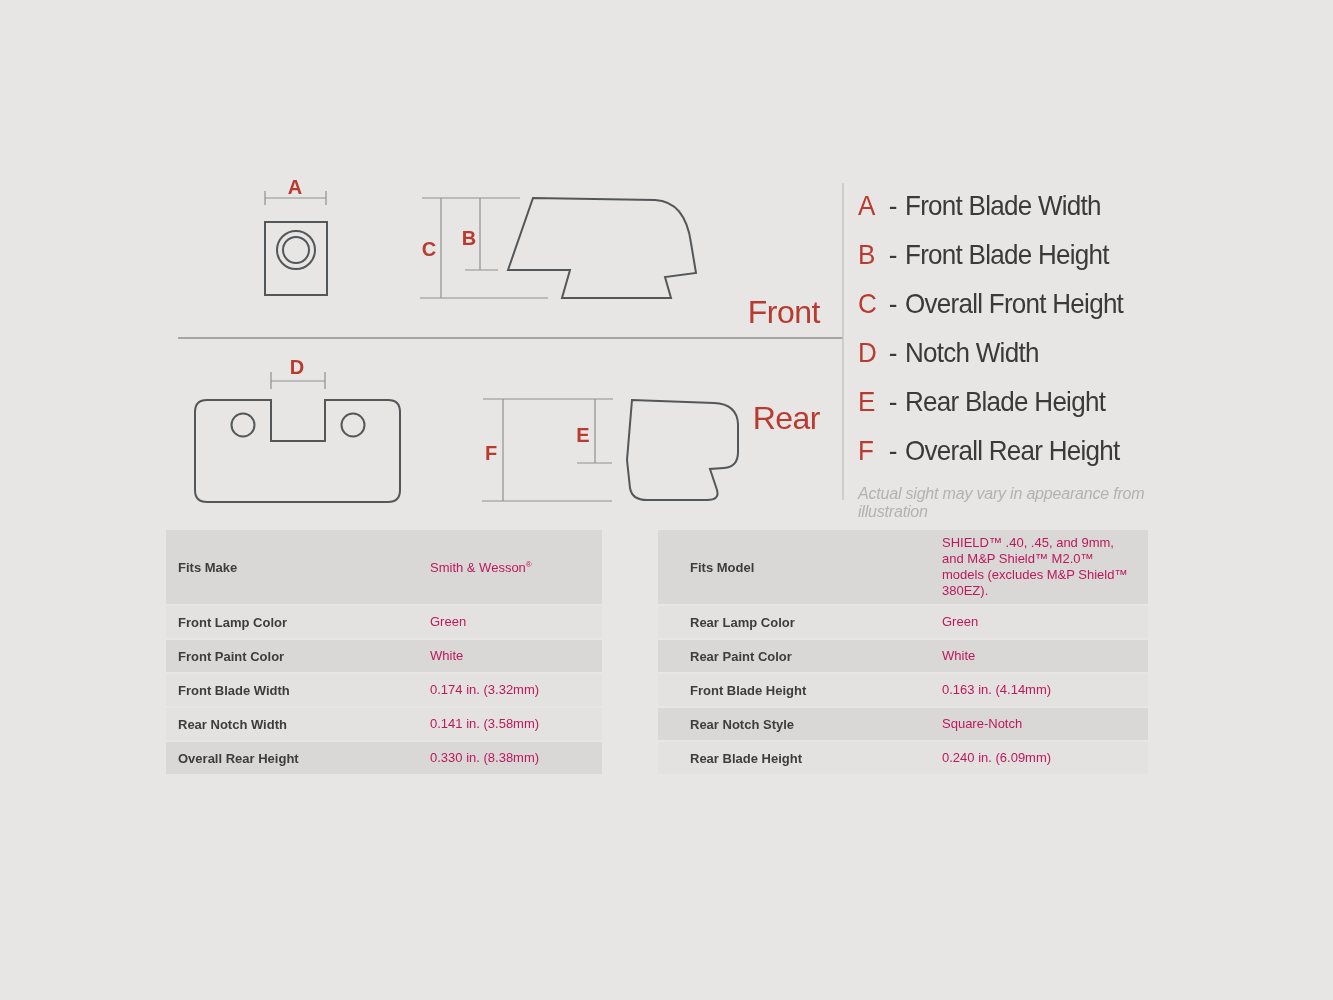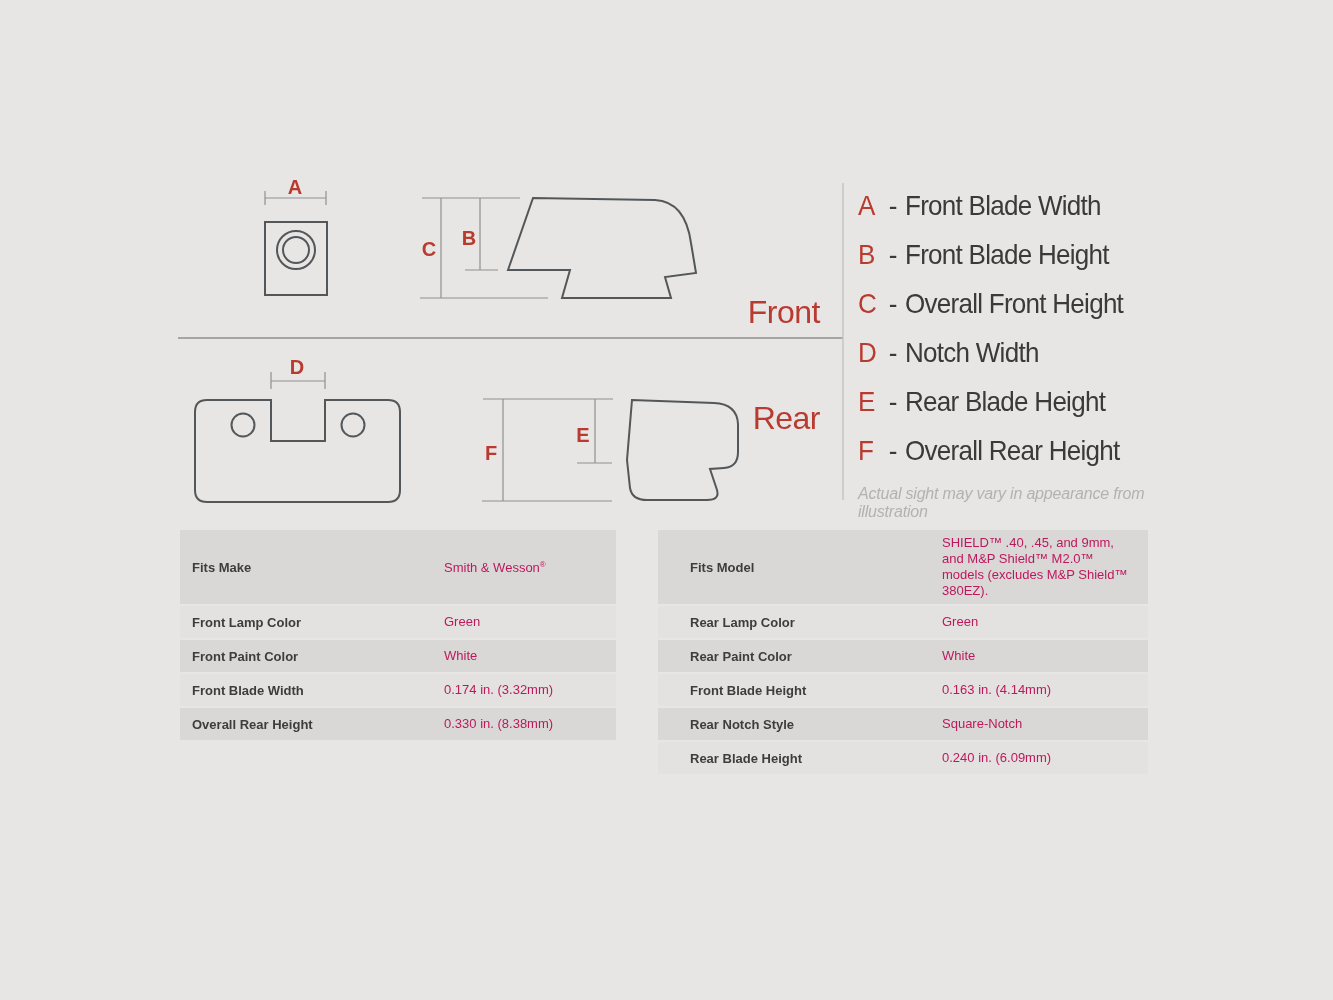--- a/index.html
+++ b/index.html
@@ -16,21 +16,21 @@
   
   .legend{position:absolute; left:858px; top:181px; width:320px;}
   .legend-item{display:flex; align-items:center; height:49px; font-size:28px;
     letter-spacing:-0.8px; color:#3a3a3a; transform:scaleX(0.93); transform-origin:left center;}
   .legend-letter{color:#b93b30; min-width:24px;}
   .legend-sep{margin:0 9px; color:#3a3a3a;}
   .disclaimer{margin-top:10px; font-size:16px; font-style:italic; color:#b3b2b1; letter-spacing:-0.2px;}
 
   
   .spec-table{position:absolute; top:530px;}
-  .table-left{left:180px; width:436px;}
+  .table-left{left:166px; width:436px;}
   .table-right{left:658px; width:490px;}
   .trow{display:flex; align-items:center; margin-bottom:2px; height:32px;}
   .trow.tall{height:74px;}
   .trow.dark{background:#d9d8d6;}
   .trow.light{background:#e3e2e0;}
   .tlabel{width:252px; padding-left:12px; flex:none; font-weight:bold; font-size:13px; color:#3d3d3d;}
   .table-right .tlabel{padding-left:32px;}
   .tvalue{flex:1; font-size:13px; color:#be185d; line-height:16px; padding-right:16px;}
   .tvalue sup{font-size:8px;}
 </style>
@@ -138,20 +138,24 @@
       <div class="tvalue">Green</div>
     </div>
     <div class="trow dark">
       <div class="tlabel">Front Paint Color</div>
       <div class="tvalue">White</div>
     </div>
     <div class="trow light">
       <div class="tlabel">Front Blade Width</div>
       <div class="tvalue">0.174 in. (3.32mm)</div>
     </div>
+    <div class="trow light">
+      <div class="tlabel">Rear Notch Width</div>
+      <div class="tvalue">0.141 in. (3.58mm)</div>
+    </div>
     <div class="trow dark">
       <div class="tlabel">Overall Rear Height</div>
       <div class="tvalue">0.330 in. (8.38mm)</div>
     </div>
   </div>
 
   <div class="spec-table table-right">
     <div class="trow tall dark">
       <div class="tlabel">Fits Model</div>
       <div class="tvalue">SHIELD™ .40, .45, and 9mm, and M&amp;P Shield™ M2.0™ models (excludes M&amp;P Shield™ 380EZ).</div>

